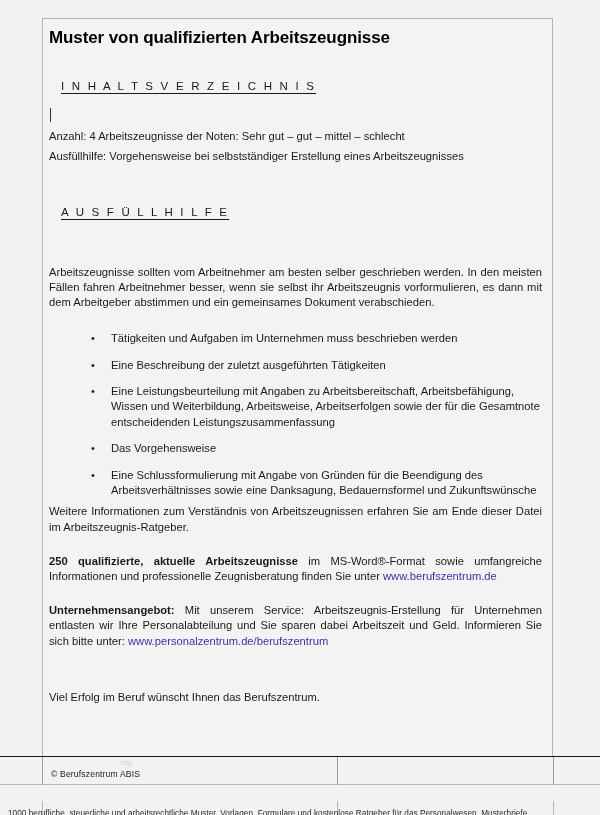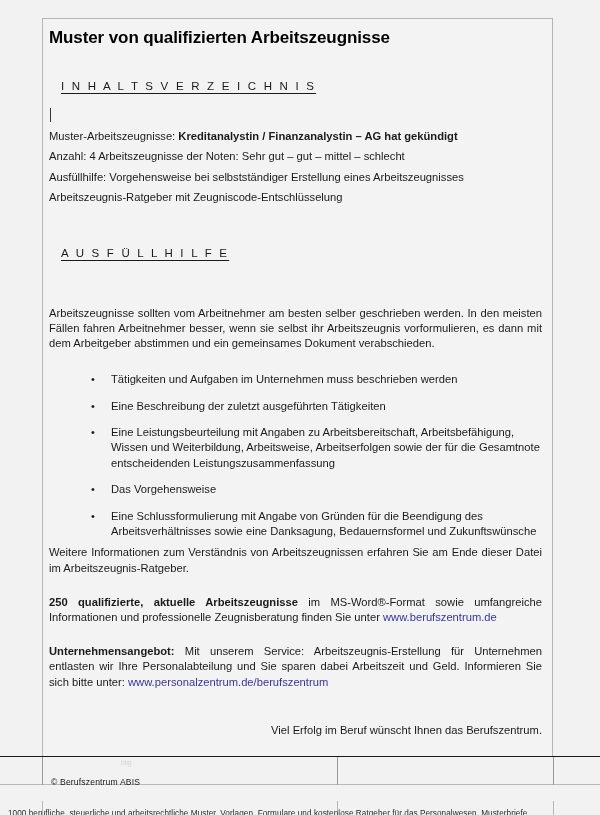--- a/index.html
+++ b/index.html
@@ -80,21 +80,21 @@
   }
   .toc-line b { font-weight: bold; }
 
   .para {
     font-size: 11.2px;
     line-height: 15.2px;
     margin: 0;
     text-align: justify;
     text-justify: inter-word;
   }
-  .para.nojust { text-align: right; }
+  .para.nojust { text-align: left; margin-top: 8px; }
   .para b { font-weight: bold; }
 
   .spacer-sm { height: 11px; }
   .spacer-md { height: 19px; }
   .spacer-lg { height: 27px; }
   .spacer-xl { height: 33px; }
 
   a.link, .link {
     color: #3434a8;
     text-decoration: none;
@@ -148,21 +148,21 @@
     box-sizing: border-box;
   }
   .fc-1 { left: 0px;   width: 42px;  }
   .fc-2 { left: 42px;  width: 295px; border-left: 1px solid #9a9a9a; }
   .fc-3 { left: 337px; width: 216px; border-left: 1px solid #9a9a9a; }
   .fc-4 { left: 553px; width: 47px;  border-left: 1px solid #9a9a9a; }
 
   .copyright {
     position: absolute;
     left: 8px;
-    top: 20px;
+    top: 12px;
     font-size: 8.6px;
     color: #1a1a1a;
     white-space: nowrap;
     letter-spacing: 0.15px;
   }
   .ghost-mark {
     position: absolute;
     left: 78px;
     top: 2px;
     width: 22px;
@@ -209,26 +209,22 @@
 
       <h1 class="doc-title">Muster von qualifizierten Arbeitszeugnisse</h1>
 
       <div class="head-block">
         <span class="section-head">I N H A L T S V E R Z E I C H N I S</span>
       </div>
 
       <span class="caret"></span>
 
       <div>
-        <p class="toc-line">
-          <span>Muster-Arbeitszeugnisse: </span><b>Kreditanalystin / Finanzanalystin – AG hat gekündigt</b>
-        </p>
         <p class="toc-line">Anzahl: 4 Arbeitszeugnisse der Noten: Sehr gut – gut – mittel – schlecht</p>
         <p class="toc-line">Ausfüllhilfe: Vorgehensweise bei selbstständiger Erstellung eines Arbeitszeugnisses</p>
-        <p class="toc-line">Arbeitszeugnis-Ratgeber mit Zeugniscode-Entschlüsselung</p>
       </div>
 
       <div class="spacer-lg"></div>
 
       <div class="head-block">
         <span class="section-head">A U S F Ü L L H I L F E</span>
       </div>
 
       <div class="spacer-xl"></div>
 

